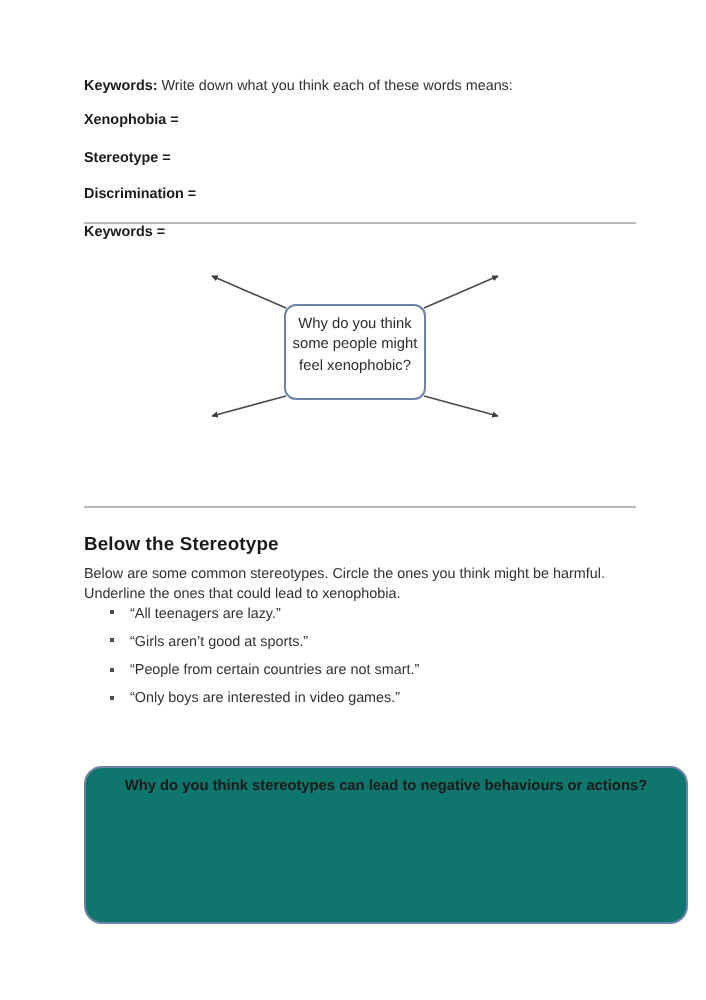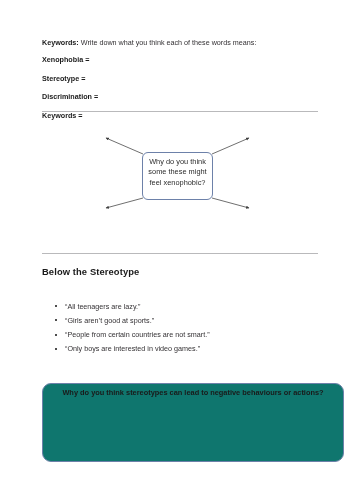--- a/index.html
+++ b/index.html
@@ -183,27 +183,28 @@
         <marker id="arrowhead" markerWidth="5" markerHeight="5" refX="3.6" refY="2" orient="auto" markerUnits="strokeWidth">
           <path d="M0,0 L4,2 L0,4 z" fill="#3c3c3c"></path>
         </marker>
       </defs>
       <line x1="48" y1="22" x2="11" y2="6" stroke="#4a4a4a" stroke-width="0.8" marker-end="url(#arrowhead)"></line>
       <line x1="117" y1="22" x2="154" y2="6" stroke="#4a4a4a" stroke-width="0.8" marker-end="url(#arrowhead)"></line>
       <line x1="48" y1="66" x2="11" y2="76" stroke="#4a4a4a" stroke-width="0.8" marker-end="url(#arrowhead)"></line>
       <line x1="117" y1="66" x2="154" y2="76" stroke="#4a4a4a" stroke-width="0.8" marker-end="url(#arrowhead)"></line>
     </svg>
     <div class="centre-box">
-      <div class="centre-box-text">Why do you think some these might feel xenophobic?</div>
+      <div class="centre-box-text">Why do you think some people might feel xenophobic?</div>
     </div>
   </div>
 
   <div class="hrule hrule-2"></div>
 
   <div class="section-heading">Below the Stereotype</div>
+  <div class="section-intro">Below are some common stereotypes. Circle the ones you think might be harmful. Underline the ones that could lead to xenophobia.</div>
 
   <ul class="bullet-list">
     <li class="bullet-item">
       <span class="bullet-marker"></span>
       <span>“All teenagers are lazy.”</span>
     </li>
     <li class="bullet-item">
       <span class="bullet-marker"></span>
     </li>
     <li class="bullet-item">

